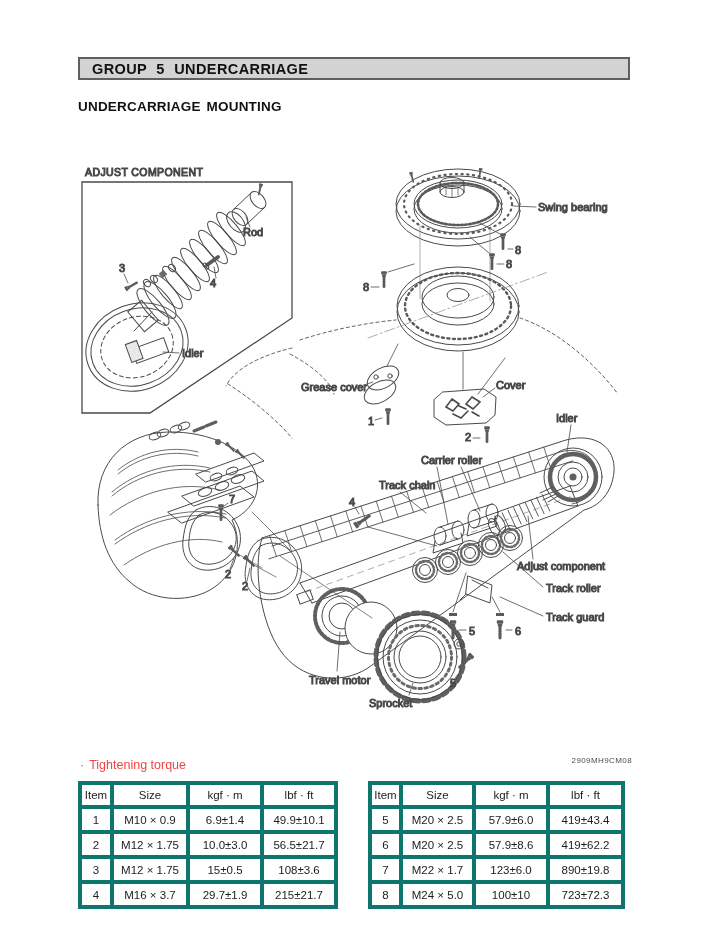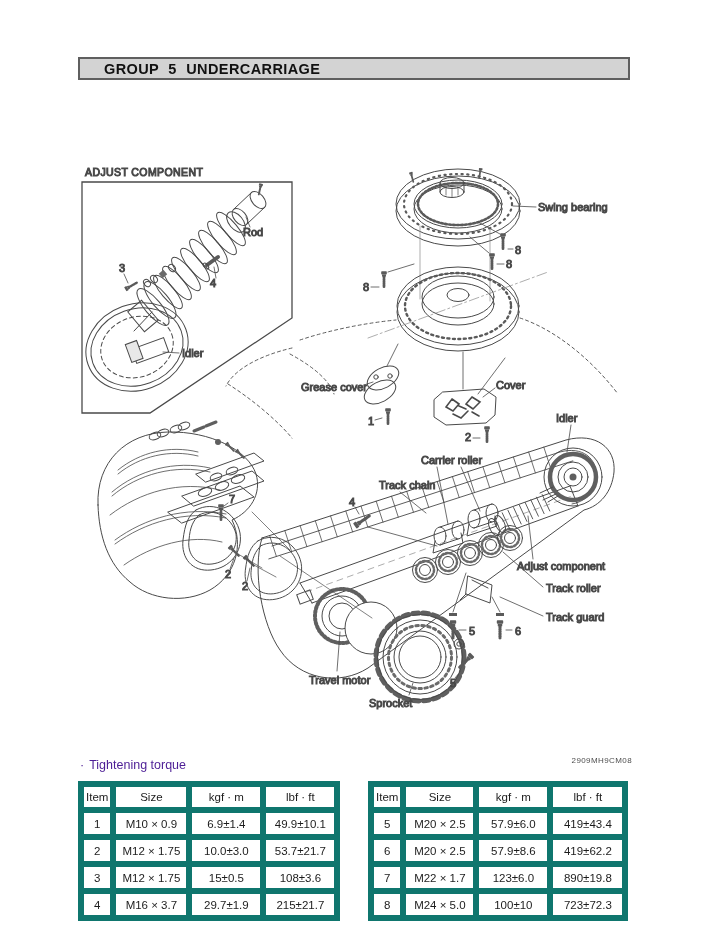--- a/index.html
+++ b/index.html
@@ -2,31 +2,31 @@
 <html><head>
 <meta charset="utf-8">
 <style>
   html,body{margin:0;padding:0;background:#ffffff;}
   #page{position:relative;width:702px;height:929px;background:#ffffff;overflow:hidden;
         font-family:"Liberation Sans",sans-serif;color:#1b1b1b;}
   #art{position:absolute;left:0;top:0;}
   .group-bar{position:absolute;left:78px;top:57px;width:548px;height:19px;
              background:#d3d3d3;border:2px solid #5f5f5f;display:flex;align-items:center;}
   .group-bar span{font-size:14.5px;font-weight:bold;letter-spacing:.4px;word-spacing:5px;
-                  padding-left:24px;color:#111;}
+                  padding-left:12px;color:#111;}
   .section-title{position:absolute;left:78px;top:99px;font-size:13.5px;font-weight:bold;
                  letter-spacing:.2px;word-spacing:2px;color:#111;}
   .figure-code{position:absolute;left:520px;top:756px;width:112px;text-align:right;
                font-size:8px;color:#4e4e4e;letter-spacing:.4px;}
-  .torque-heading{position:absolute;left:80px;top:758px;font-size:12.5px;color:#4c1d95;}
+  .torque-heading{position:absolute;left:80px;top:758px;font-size:12.5px;color:#ef4444;}
   .torque-heading .bullet{margin-right:5px;}
   .torque-table{position:absolute;top:781px;}
   .torque-table table{border-collapse:collapse;table-layout:fixed;
                       border:2px solid #4f4f4f;background:#fff;}
-  .torque-table th,.torque-table td{border:6px solid #0f766e;text-align:center;
+  .torque-table th,.torque-table td{border:4px solid #0f766e;text-align:center;
       font-size:11.5px;font-weight:normal;color:#1c1c1c;height:21px;padding:0 2px;
       white-space:nowrap;overflow:hidden;}
   .torque-table thead th{border-bottom:3px solid #9e9e9e;height:20px;}
   svg text{font-family:"Liberation Sans",sans-serif;fill:#1f1f1f;}
   .lbl{font-size:11px;}
   .lbl-s{font-size:10.5px;letter-spacing:.4px;}
 </style>
 </head>
 <body>
 
@@ -338,20 +338,21 @@
       <line x1="252" y1="564" x2="276" y2="577" stroke-width=".7"></line>
       <line x1="280" y1="556" x2="372" y2="618" stroke-width=".7"></line>
       <line x1="252" y1="512" x2="290" y2="550" stroke-width=".7"></line>
     </g>
   </svg>
 
   <div class="group-bar">
     <span>GROUP 5 UNDERCARRIAGE</span>
   </div>
 
+  <div class="section-title">UNDERCARRIAGE MOUNTING</div>
 
   <div class="figure-code">2909MH9CM08</div>
 
   <div class="torque-heading">
     <span class="bullet">·</span><span>Tightening torque</span>
   </div>
 
   <div class="torque-table" style="left:78px;">
     <table>
       <colgroup>
@@ -372,21 +373,21 @@
         <tr>
           <td>1</td>
           <td>M10 × 0.9</td>
           <td>6.9±1.4</td>
           <td>49.9±10.1</td>
         </tr>
         <tr>
           <td>2</td>
           <td>M12 × 1.75</td>
           <td>10.0±3.0</td>
-          <td>53.7±21.7</td>
+          <td>56.5±21.7</td>
         </tr>
         <tr>
           <td>3</td>
           <td>M12 × 1.75</td>
           <td>15±0.5</td>
           <td>108±3.6</td>
         </tr>
         <tr>
           <td>4</td>
           <td>M16 × 3.7</td>

